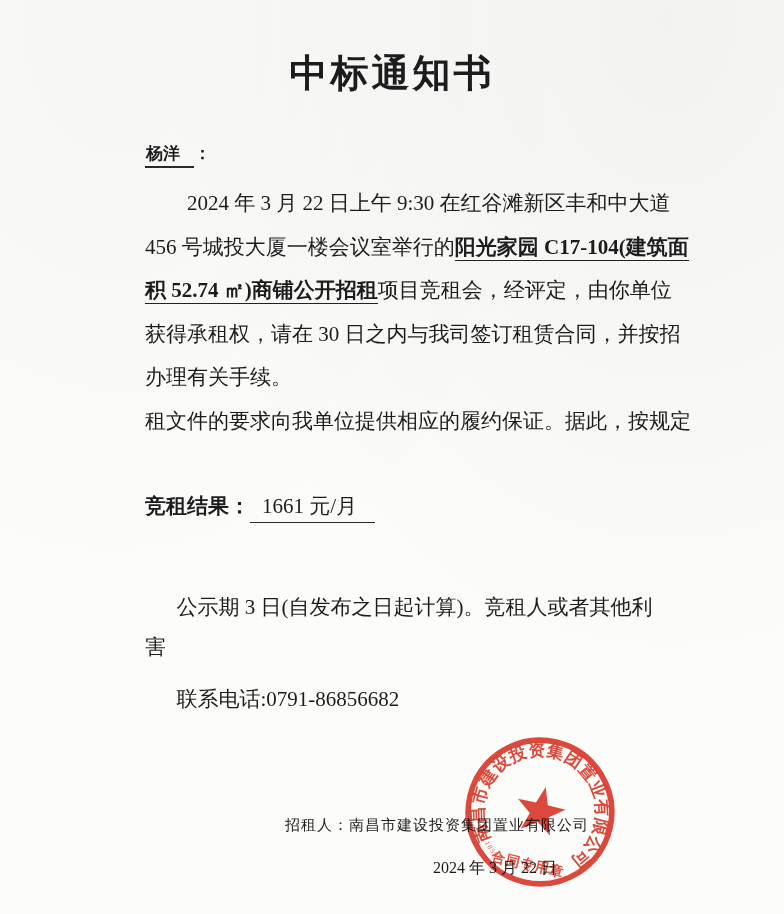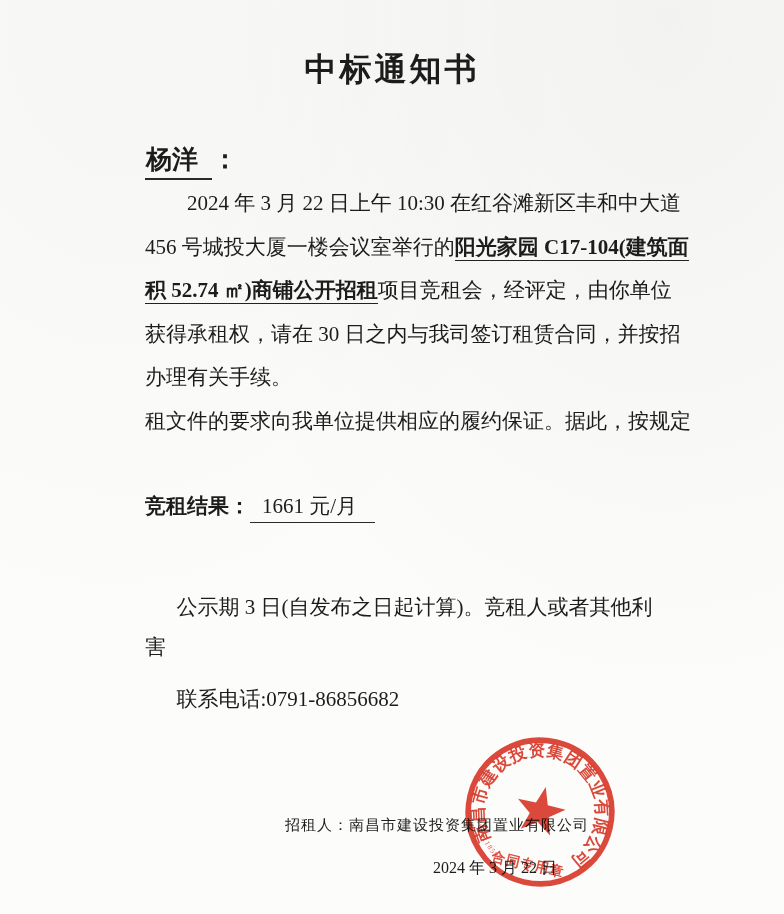--- a/index.html
+++ b/index.html
@@ -9,25 +9,25 @@
     background:
       radial-gradient(ellipse at 85% 2%, rgba(0,0,0,.04), transparent 55%),
       radial-gradient(ellipse at 15% 3%, rgba(0,0,0,.022), transparent 50%),
       #fcfcfa;
     overflow:hidden;
     font-family:"Liberation Serif","DejaVu Serif",serif;
     color:#1c1c1c;
   }
   .title{
     position:absolute;top:48px;left:0;width:100%;
-    text-align:center;font-size:32px;font-weight:700;letter-spacing:3px;
+    text-align:center;font-size:38px;font-weight:700;letter-spacing:3px;
   }
   .addressee{
     position:absolute;top:142px;left:145px;
-    font-size:26px;font-weight:700;
+    font-size:17px;font-weight:700;
   }
   .addressee .name{
     border-bottom:2px solid #2a2a2a;
     padding:0 14px 1px 1px;
     display:inline-block;
   }
   .body-par{
     position:absolute;top:182px;left:145px;width:516px;
     font-size:21px;line-height:43.5px;
   }
@@ -74,21 +74,21 @@
 
 <div class="page">
 
   <div class="title">中标通知书</div>
 
   <div class="addressee">
     <span class="name">杨洋</span><span>：</span>
   </div>
 
   <div class="body-par">
-    <div class="line indent2">2024 年 3 月 22 日上午 10:30 在红谷滩新区丰和中大道</div>
+    <div class="line indent2">2024 年 3 月 22 日上午 9:30 在红谷滩新区丰和中大道</div>
     <div class="line"><span>456 号城投大厦一楼会议室举行的</span><span class="emph">阳光家园 C17-104(建筑面</span></div>
     <div class="line"><span class="emph">积 52.74 ㎡)商铺公开招租</span><span>项目竞租会，经评定，由你单位</span></div>
     <div class="line">获得承租权，请在 30 日之内与我司签订租赁合同，并按招</div>
     <div class="line">办理有关手续。</div>
     <div class="line">租文件的要求向我单位提供相应的履约保证。据此，按规定</div>
   </div>
 
   <div class="result">
     <span class="label">竞租结果：</span><span class="value">1661 元/月</span>
   </div>

